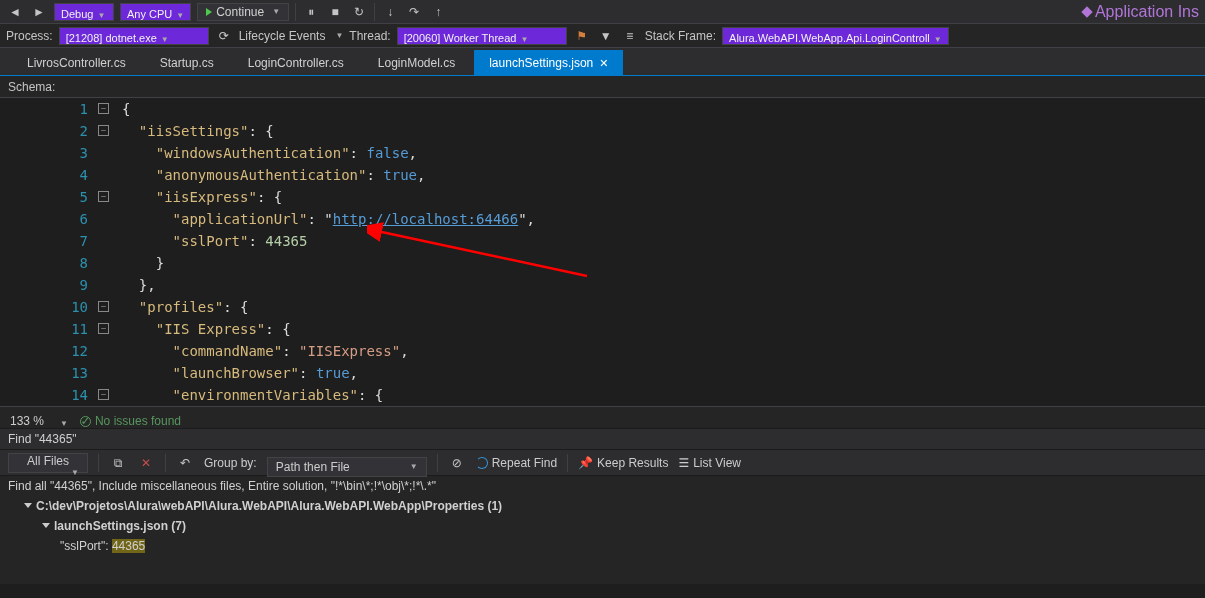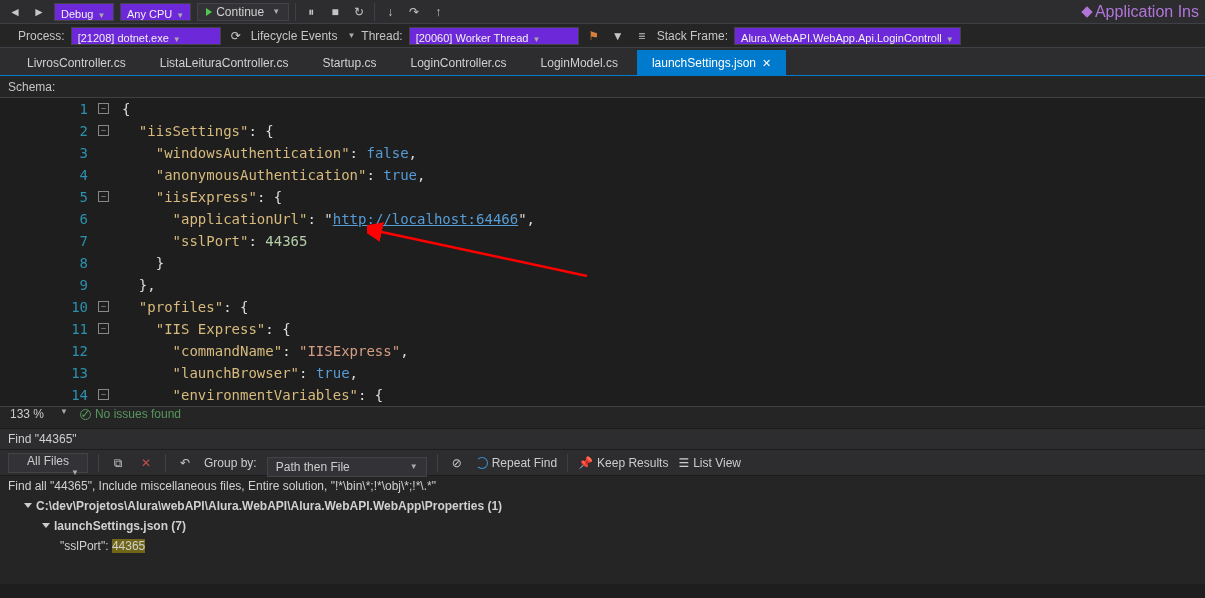--- a/index.html
+++ b/index.html
@@ -55,21 +55,21 @@
   color: #b175d8;
   font-size: 16px;
   display: flex; align-items: center; gap: 4px;
 }
 .diamond { width:8px; height:8px; background:#b175d8; transform:rotate(45deg); }
 .debugbar {
   height: 24px;
   background: #252526;
   border-bottom: 1px solid #3f3f46;
   display: flex; align-items: center;
-  padding: 0 18px; gap: 6px;
+  padding: 0 6px; gap: 6px;
 }
 .debugbar .lbl { color: #c5c5c5; }
 .tabs {
   height: 28px;
   background: #2d2d30;
   display: flex;
   align-items: flex-end;
   border-bottom: 1px solid #007acc;
   padding-left: 12px;
 }
@@ -144,21 +144,21 @@
 .arrow-svg {
   position: absolute;
   top: 118px;
   left: 245px;
   pointer-events: none;
 }
 .statusbar {
   height: 22px;
   background: #252526;
   border-top: 1px solid #3f3f46;
-  display: flex; align-items: flex-start; gap: 12px;
+  display: flex; align-items: flex-end; gap: 12px;
   padding: 0 10px;
   color: #cccccc;
 }
 .status-ok {
   color: #57965c;
   display: flex; align-items: center; gap: 4px;
 }
 .check-circ {
   width: 11px; height:11px; border-radius:50%;
   border:1px solid #57965c; display:flex; align-items:center; justify-content:center;
@@ -278,23 +278,20 @@
   <span class="lbl">Stack Frame:</span>
   <div class="toolbar-drop" style="min-width:220px">
       <span>Alura.WebAPI.WebApp.Api.LoginControll</span>
       <span class="chev">▼</span>
     </div>
 </div>
 
 <div class="tabs">
   <div class="tab">
       <span>LivrosController.cs</span>
-    </div>
-  <div class="tab">
-      <span>ListaLeituraController.cs</span>
     </div>
   <div class="tab">
       <span>Startup.cs</span>
     </div>
   <div class="tab">
       <span>LoginController.cs</span>
     </div>
   <div class="tab">
       <span>LoginModel.cs</span>
     </div>

